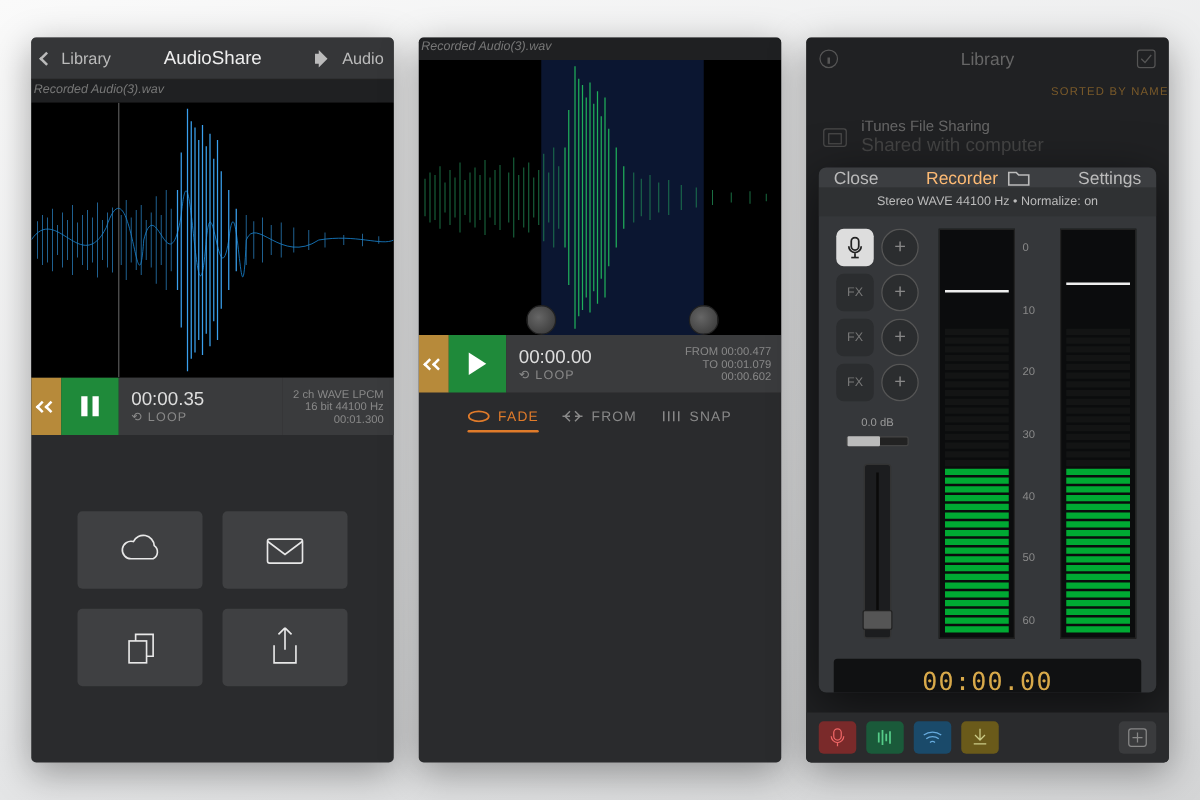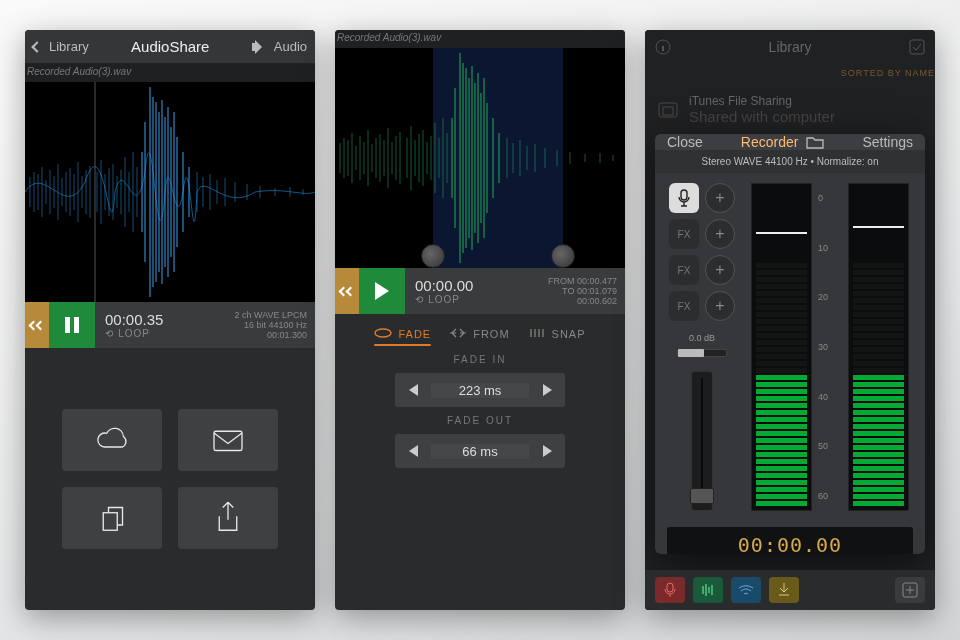--- a/index.html
+++ b/index.html
@@ -349,42 +349,20 @@
         </svg>
       <span>FROM</span>
     </div>
     <div class="mode-item">
       <svg width="18" height="10" viewBox="0 0 18 10">
           <path d="M3 1v8M7 1v8M11 1v8M15 1v8" stroke="#888" stroke-width="1.2"></path>
         </svg>
       <span>SNAP</span>
     </div>
   </div>
-  <div class="step-group">
-    <div class="step-label">FADE IN</div>
-    <div class="stepper">
-      <div class="dec">
-          <div class="tri-l"></div>
-        </div>
-      <div class="val">223 ms</div>
-      <div class="inc">
-          <div class="tri-r"></div>
-        </div>
-    </div>
-    <div class="step-label">FADE OUT</div>
-    <div class="stepper">
-      <div class="dec">
-          <div class="tri-l"></div>
-        </div>
-      <div class="val">66 ms</div>
-      <div class="inc">
-          <div class="tri-r"></div>
-        </div>
-    </div>
-  </div>
 </div>
 
 <div class="phone">
   <div class="dim-back">
     <div class="back-head">
       <svg width="16" height="16" style="position:absolute;left:10px;top:9px">
           <circle cx="8" cy="8" r="7" fill="none" stroke="#555"></circle>
           <line x1="8" y1="4" x2="8" y2="4" stroke="#555" stroke-width="2"></line>
           <line x1="8" y1="7" x2="8" y2="12" stroke="#555" stroke-width="2"></line>
         </svg>

